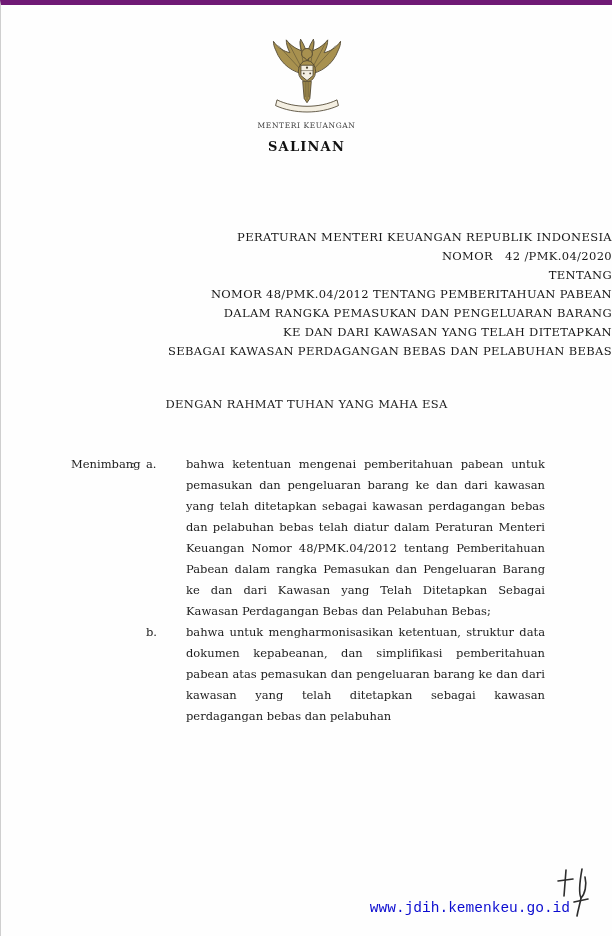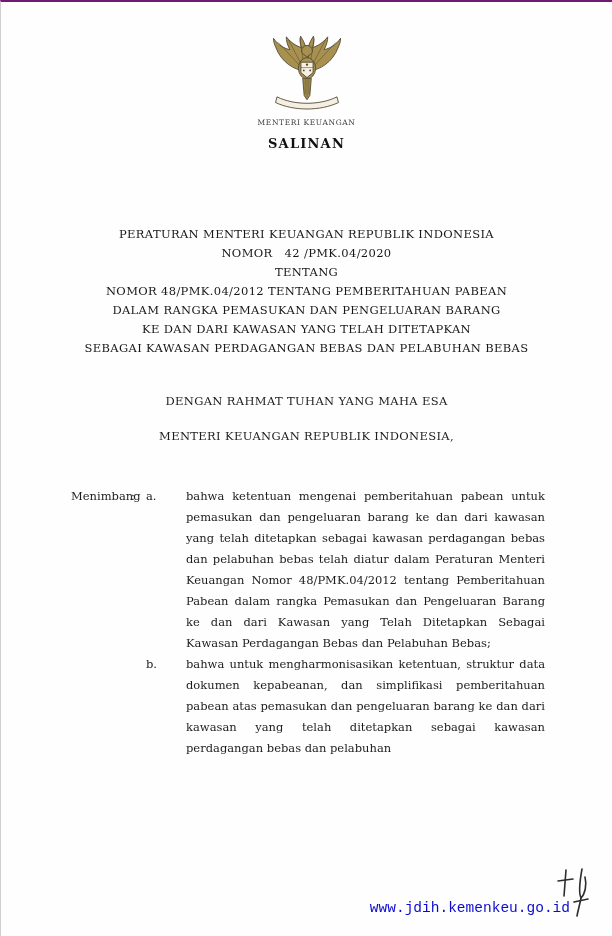--- a/index.html
+++ b/index.html
@@ -11,21 +11,21 @@
     position: relative;
     width: 612px;
     height: 936px;
     margin: 0 auto;
     background: #fefefe;
     font-family: "DejaVu Serif", "Liberation Serif", serif;
     color: #1c1c1c;
     overflow: hidden;
     box-sizing: border-box;
     border-left: 1px solid #cfcfcf;
-    border-top: 2px solid #701a75;
+    border-top: 5px solid #701a75;
   }
   .letterhead {
     padding-top: 32px;
     text-align: center;
   }
   .emblem {
     display: block;
     margin: 0 auto 4px auto;
   }
   .ministry-line {
@@ -36,21 +36,21 @@
   }
   .salinan {
     margin-top: 8px;
     font-size: 13px;
     font-weight: bold;
     letter-spacing: 1.2px;
     color: #111;
   }
   .title-block {
     margin-top: 74px;
-    text-align: center;
+    text-align: right;
   }
   .title-line {
     font-size: 11.5px;
     line-height: 19px;
     letter-spacing: 0.35px;
     white-space: pre-wrap;
     color: #171717;
   }
   .invocation {
     margin-top: 36px;
@@ -139,21 +139,20 @@
     <div class="title-line">PERATURAN MENTERI KEUANGAN REPUBLIK INDONESIA</div>
     <div class="title-line">NOMOR   42 /PMK.04/2020</div>
     <div class="title-line">TENTANG</div>
     <div class="title-line">NOMOR 48/PMK.04/2012 TENTANG PEMBERITAHUAN PABEAN</div>
     <div class="title-line">DALAM RANGKA PEMASUKAN DAN PENGELUARAN BARANG</div>
     <div class="title-line">KE DAN DARI KAWASAN YANG TELAH DITETAPKAN</div>
     <div class="title-line">SEBAGAI KAWASAN PERDAGANGAN BEBAS DAN PELABUHAN BEBAS</div>
   </section>
 
   <div class="invocation">DENGAN RAHMAT TUHAN YANG MAHA ESA</div>
-  <div class="authority">MENTERI KEUANGAN REPUBLIK INDONESIA,</div>
 
   <section class="considering">
     <div class="c-label">Menimbang</div>
     <div class="c-colon">:</div>
     <div class="c-letter">a.</div>
     <div class="c-text">bahwa ketentuan mengenai pemberitahuan pabean untuk pemasukan dan pengeluaran barang ke dan dari kawasan yang telah ditetapkan sebagai kawasan perdagangan bebas dan pelabuhan bebas telah diatur dalam Peraturan Menteri Keuangan Nomor 48/PMK.04/2012 tentang Pemberitahuan Pabean dalam rangka Pemasukan dan Pengeluaran Barang ke dan dari Kawasan yang Telah Ditetapkan Sebagai Kawasan Perdagangan Bebas dan Pelabuhan Bebas;</div>
     <div class="c-label"></div>
     <div class="c-colon"></div>
     <div class="c-letter">b.</div>
     <div class="c-text">bahwa untuk mengharmonisasikan ketentuan, struktur data dokumen kepabeanan, dan simplifikasi pemberitahuan pabean atas pemasukan dan pengeluaran barang ke dan dari kawasan yang telah ditetapkan sebagai kawasan perdagangan bebas dan pelabuhan</div>

